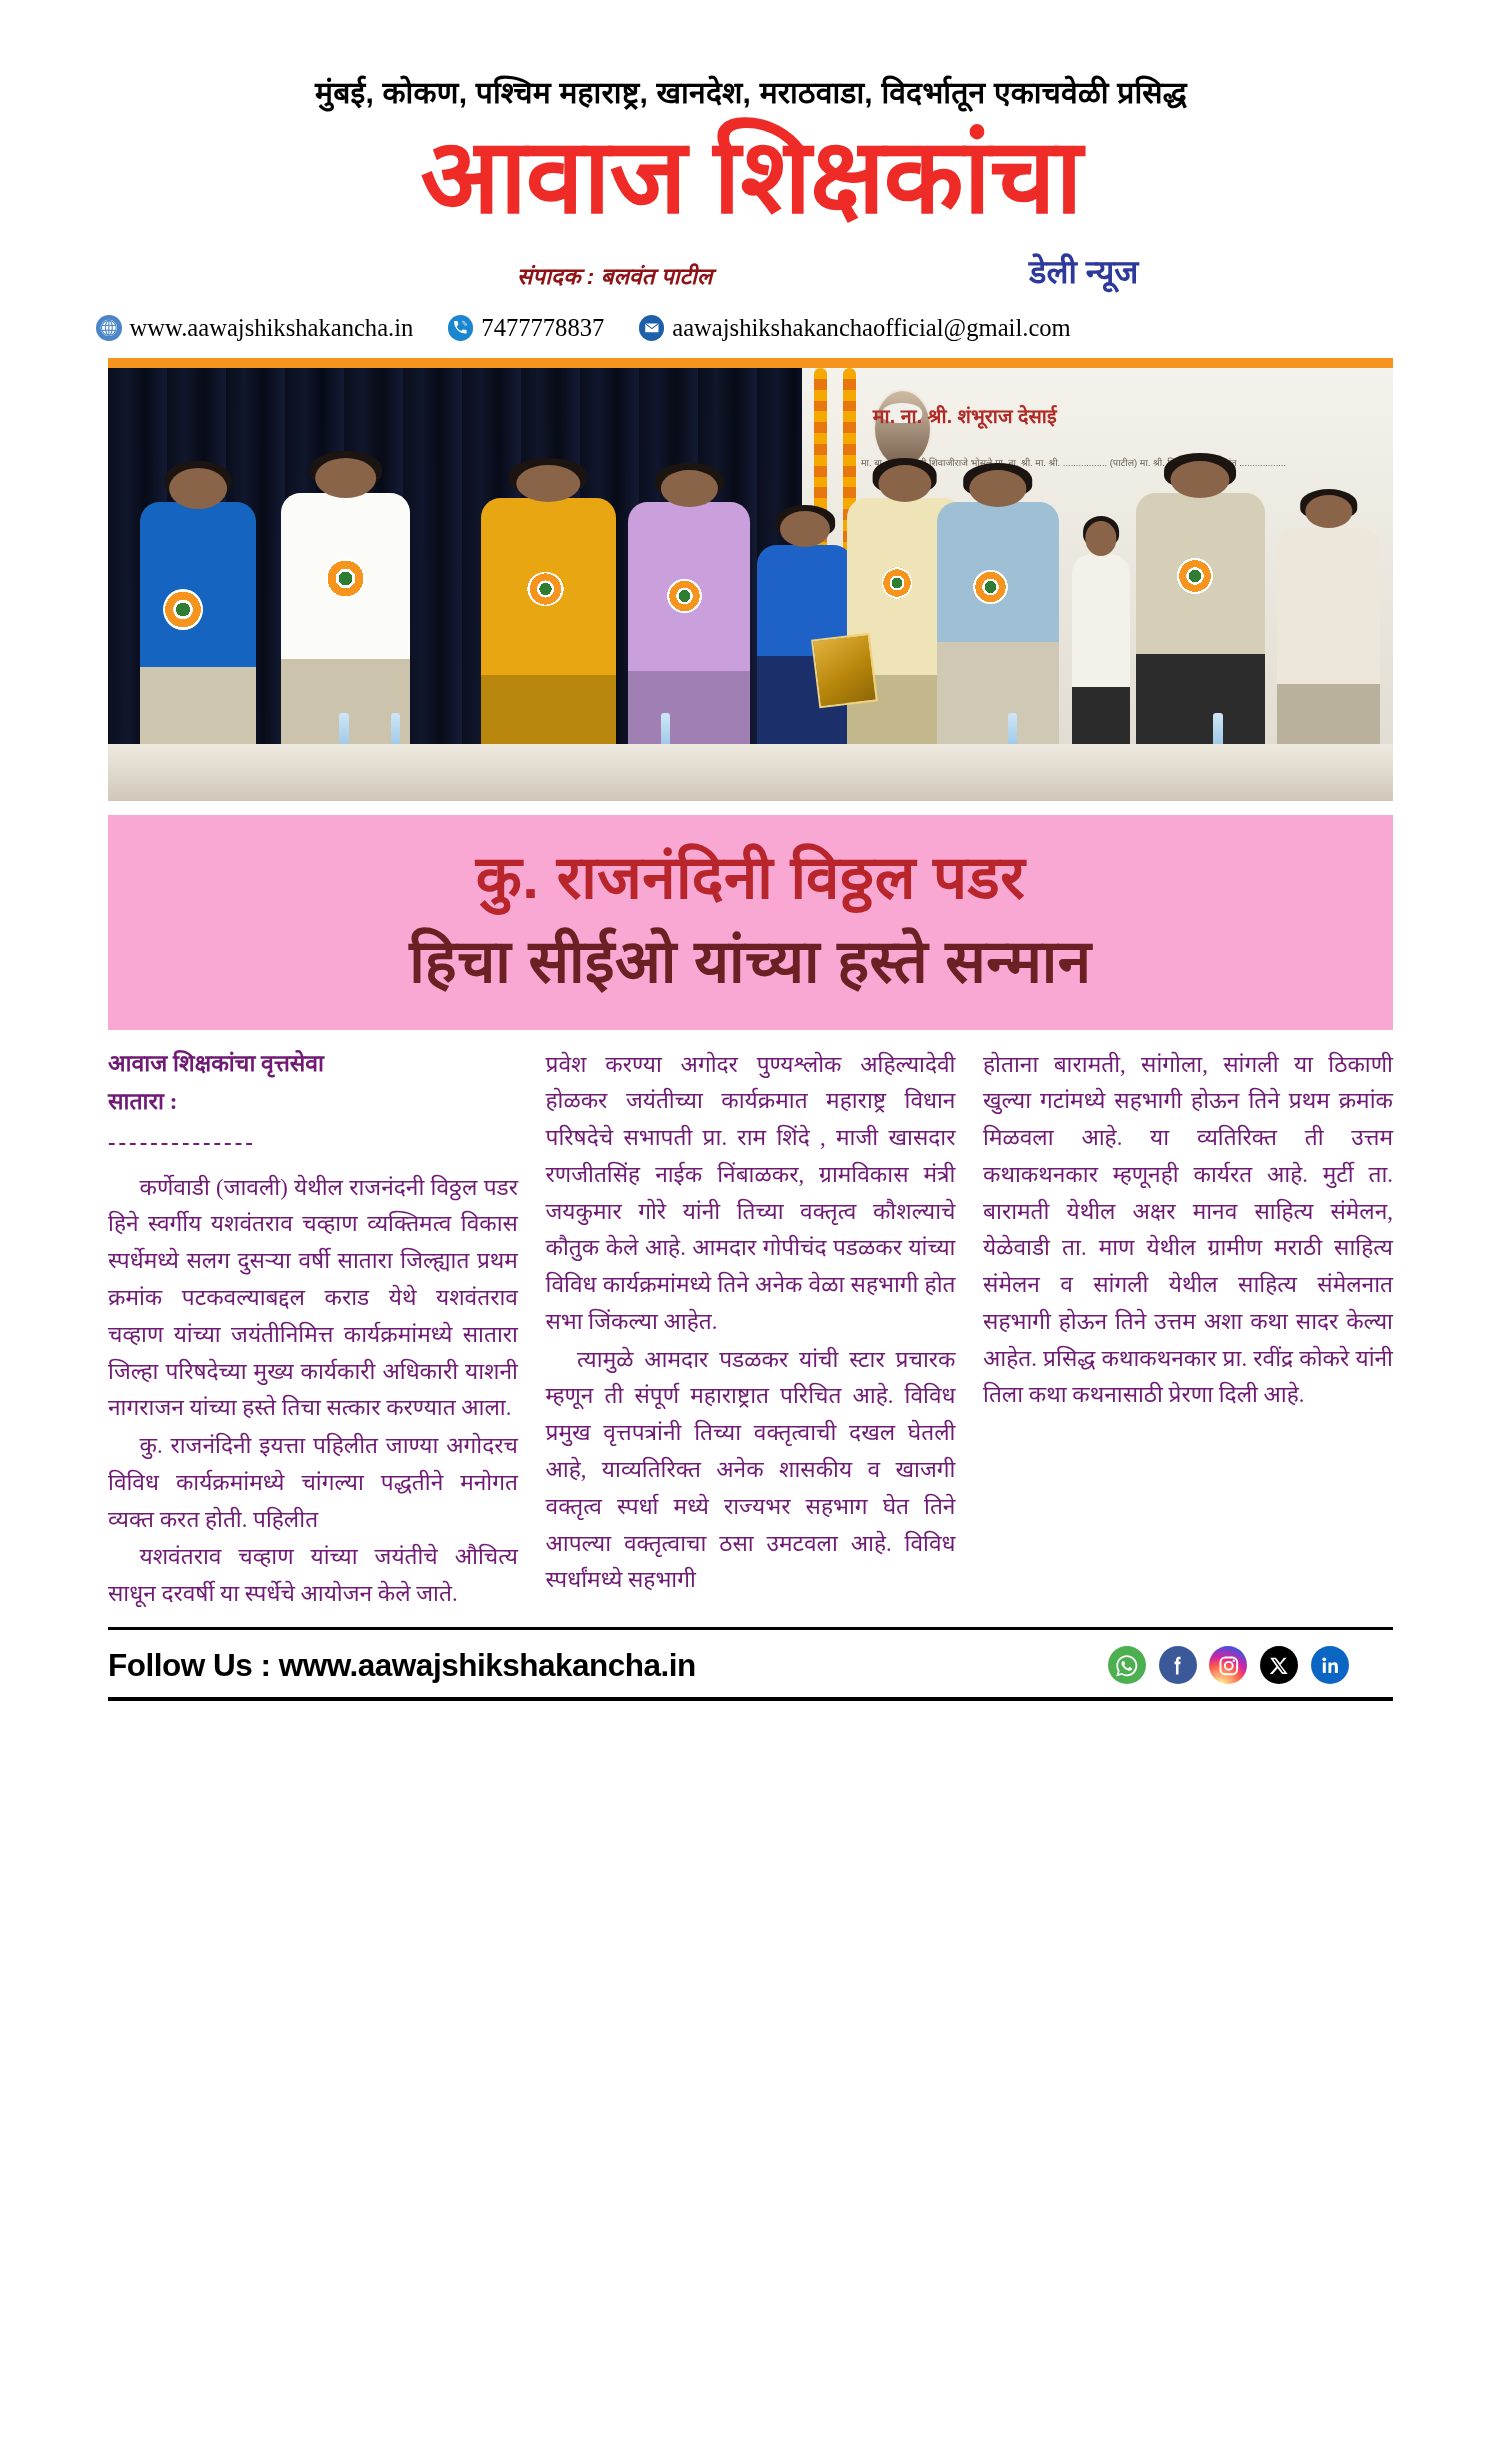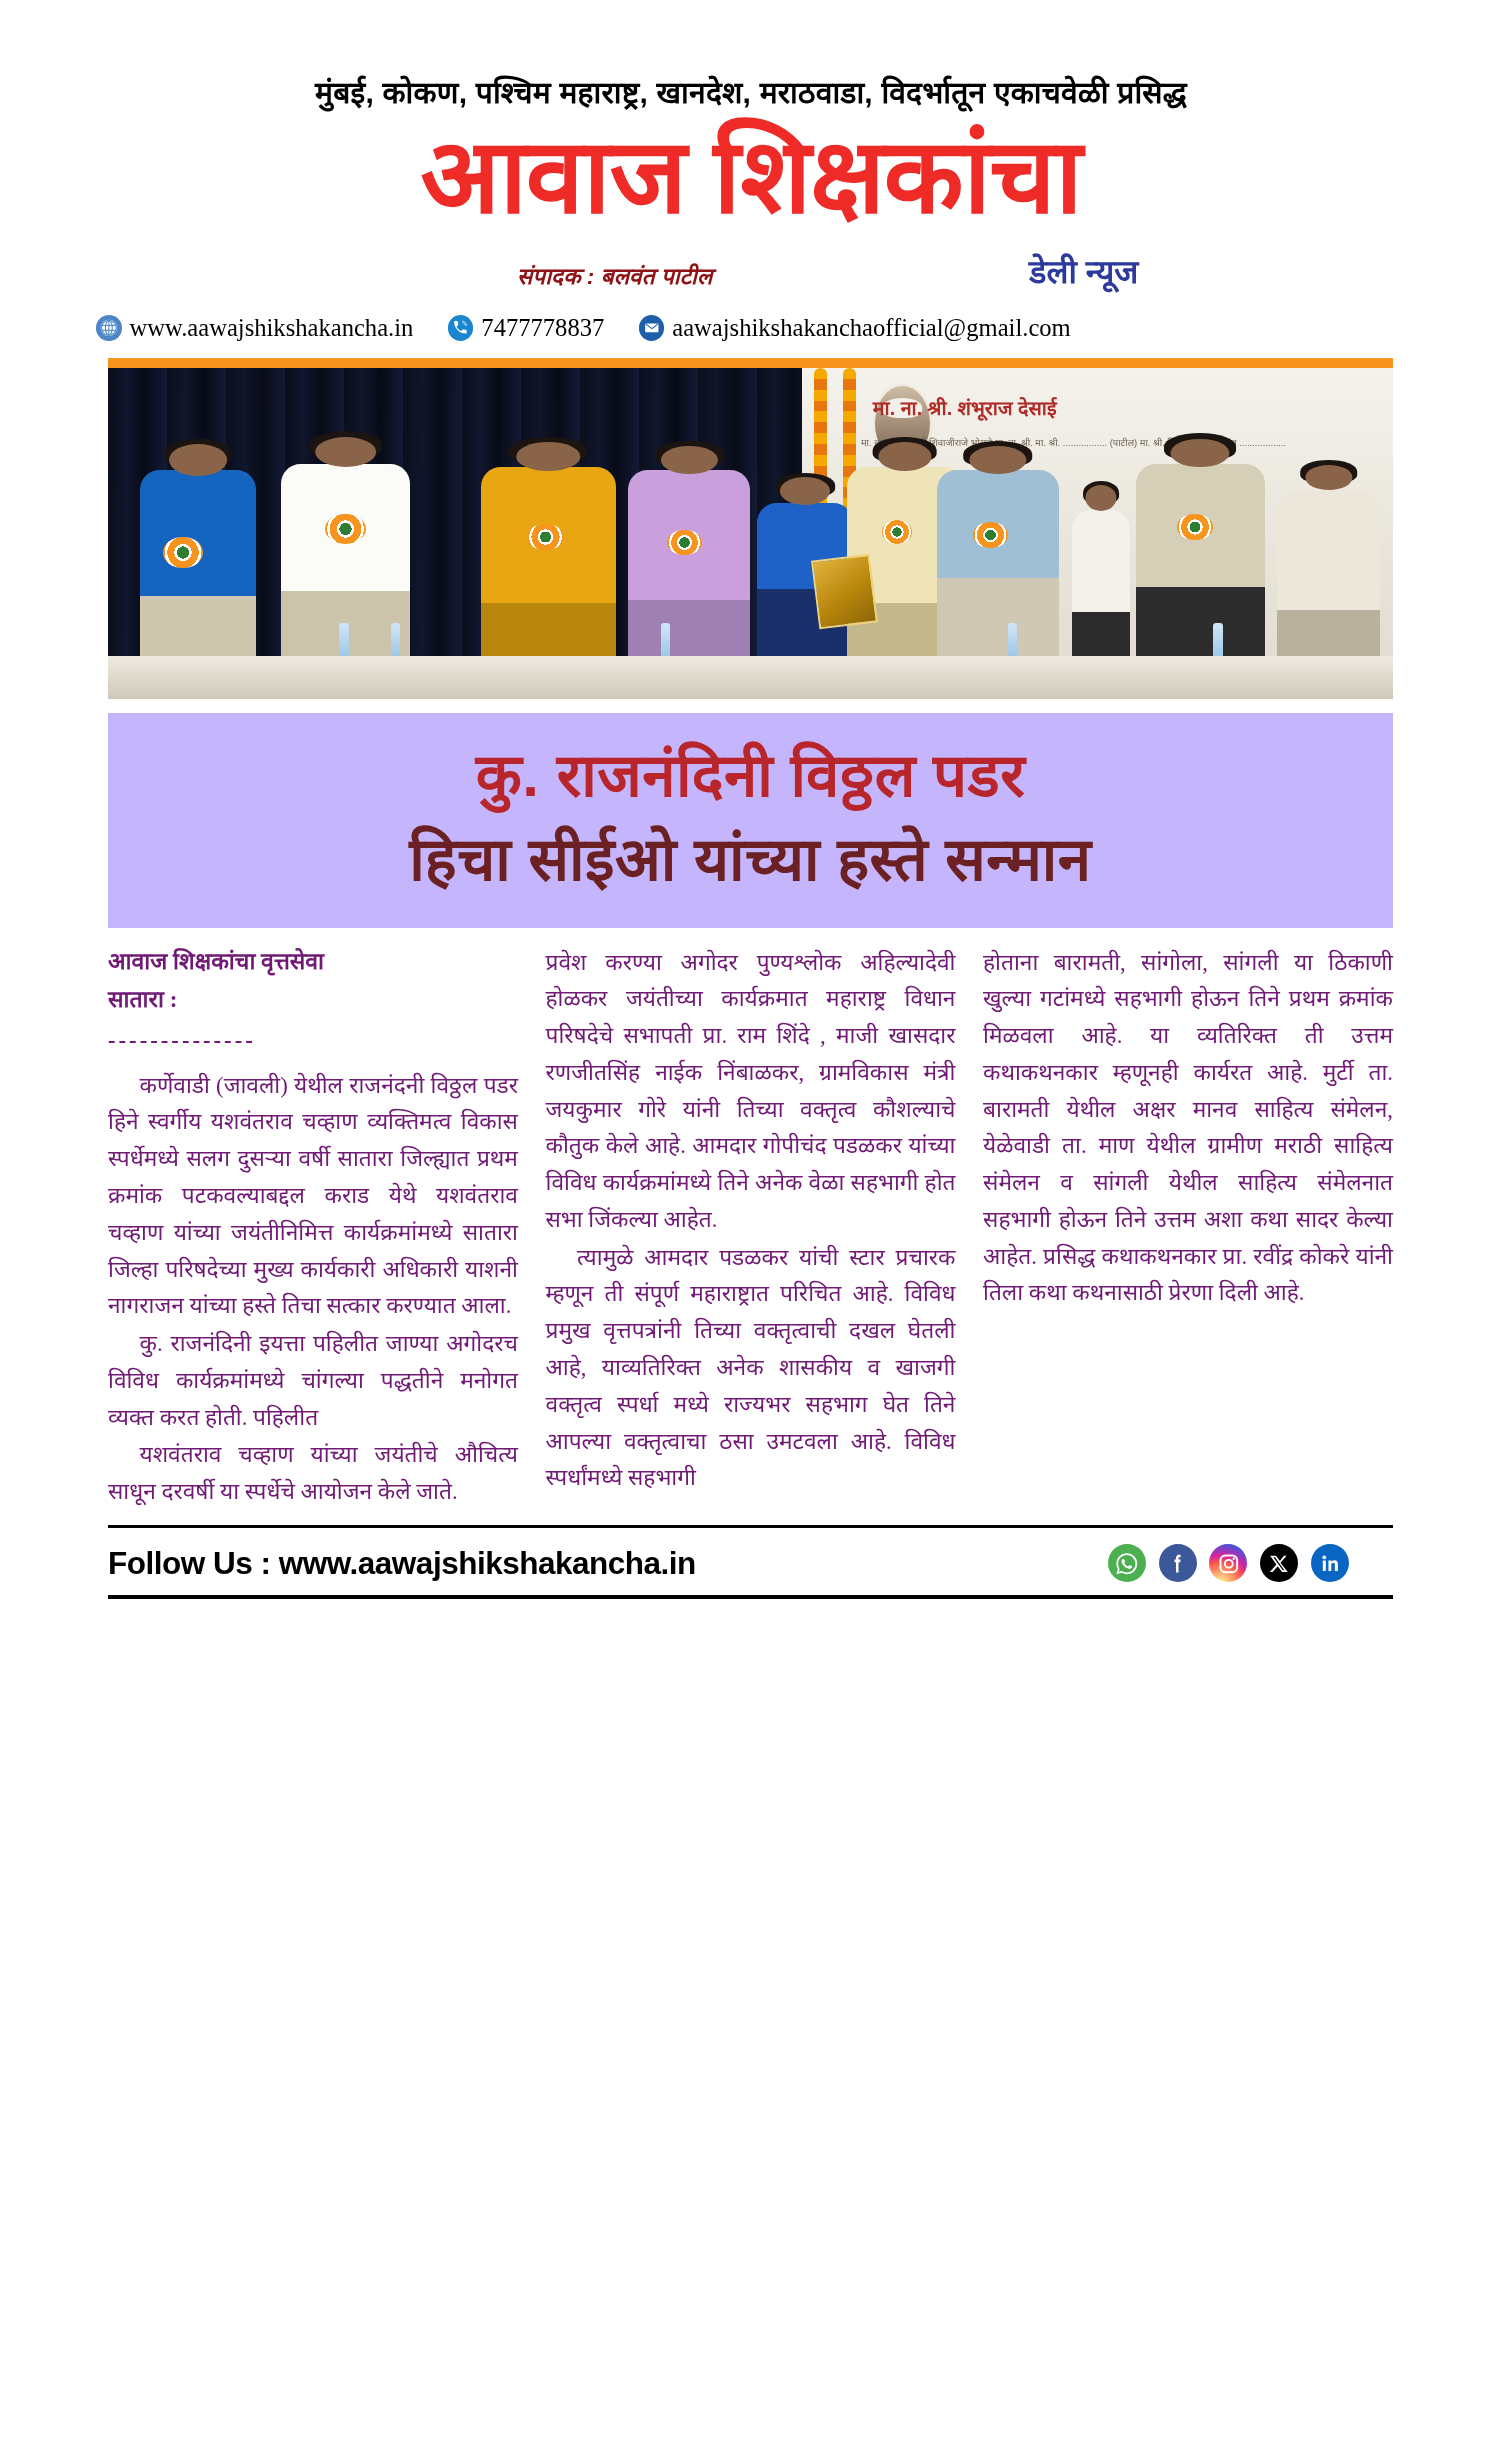--- a/index.html
+++ b/index.html
@@ -108,21 +108,21 @@
   
   .photo-wrap {
     margin: 3px 108px 0 108px;
     width: 1285px;
     border-top: 10.8px solid #F7941E;
     position: relative;
   }
   .photo {
     position: relative;
     width: 100%;
-    height: 331px;
+    height: 433px;
     overflow: hidden;
     background: #0ea5e9;
   }
   
   .stage-bg {
     position: absolute; inset: 0;
     background:
       linear-gradient(180deg, #0c1020 0%, #121832 45%, #1a2240 100%);
   }
   .curtain {
@@ -196,21 +196,21 @@
     position:absolute; bottom:22%; width:59px; height:69px;
     background:linear-gradient(150deg,#e3b23c,#b8860b 55%,#8d6708);
     border:2.5px solid #f0d27a;
     transform: rotate(-7deg);
   }
 
   
   .headline-band {
     margin: 14.8px 108px 0 108px;
     width: 1285px;
-    background: #c4b5fd;
+    background: #f9a8d4;
     padding: 27.6px 19.7px 32.5px 19.7px;
     text-align: center;
   }
   .hl1, .hl2 {
     font-family: "Liberation Sans", "DejaVu Sans", sans-serif;
     font-weight: 700;
     line-height: 1.18;
     white-space: nowrap;
   }
   .hl1 {

